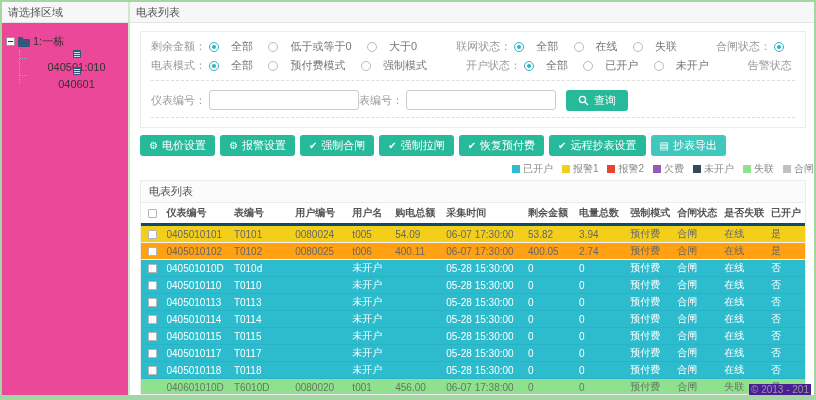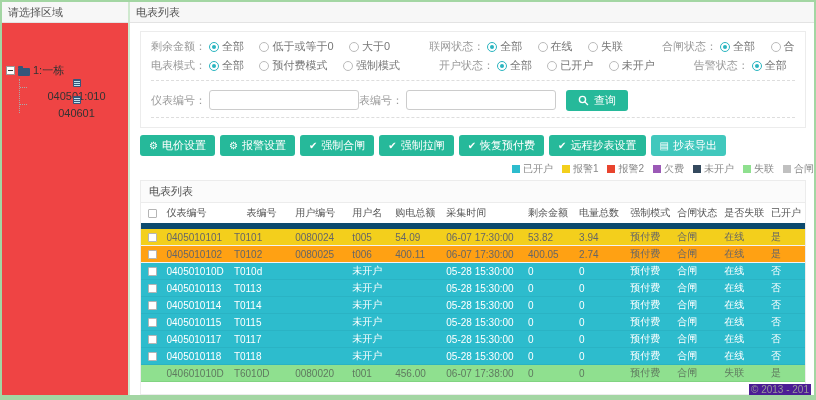--- a/index.html
+++ b/index.html
@@ -1,21 +1,21 @@
 <!DOCTYPE html>
 <html><head>
 <meta charset="utf-8">
 <style>
   * { margin:0; padding:0; box-sizing:border-box; }
   body { font-family:"Liberation Sans","DejaVu Sans",sans-serif; background:#eef7ee; }
   .page { position:relative; width:816px; height:400px; background:#fff;
           border:2px solid #a3d6a3; border-bottom-width:5px; display:flex; overflow:hidden; }
 
   
-  .sidebar { width:128px; min-width:128px; border-right:2px solid #cfe9cf; display:flex; flex-direction:column; background:#ef4444;gap:29px; }
+  .sidebar { width:128px; min-width:128px; border-right:2px solid #cfe9cf; display:flex; flex-direction:column; background:#ec4899; }
   .panel-header { height:21px; line-height:20px; background:#f7f7f7; border-bottom:1px solid #e3e3e3;
                   padding-left:6px; font-size:11px; color:#555; white-space:nowrap; overflow:hidden; }
   .tree { padding:10px 4px; font-size:11px; color:#333; }
   .tree-row { display:flex; align-items:center; gap:3px; height:17px; cursor:pointer; white-space:nowrap; }
   .expander { width:9px; height:9px; border:1px solid #999; background:#fff; position:relative; flex:0 0 9px; }
   .expander::after { content:""; position:absolute; left:1px; right:1px; top:3px; height:1px; background:#333; }
   .icon-folder { position:relative; width:12px; height:8px; background:#35567a; border-radius:1px; margin-top:2px; flex:0 0 12px; }
   .icon-folder::before { content:""; position:absolute; top:-2px; left:0; width:5px; height:2px; background:#35567a; border-radius:1px 1px 0 0; }
   .icon-leaf { position:relative; width:8px; height:10px; background:#35567a; border-radius:1px; flex:0 0 8px; }
   .icon-leaf::before { content:""; position:absolute; left:1px; right:1px; top:2px; height:1px; background:#bfe3ef;
@@ -26,21 +26,21 @@
 
   
   .main { flex:1; min-width:0; display:flex; flex-direction:column; position:relative; }
   .content { flex:1; padding:8px 8px 0 10px; display:flex; flex-direction:column; overflow:hidden; }
 
   
   .filter-box { border:1px solid #ececec; padding:5px 10px 2px; }
   .filter-row { display:flex; align-items:center; height:19px; white-space:nowrap; overflow:hidden; }
   .fgroup { display:flex; align-items:center; margin-right:28px; }
   .flabel { color:#9a9a9a; font-size:11px; margin-right:3px; }
-  .fopt { display:inline-flex; align-items:center; margin-right:11px; cursor:pointer; color:#777; font-size:11px; gap:3px; }
+  .fopt { display:inline-flex; align-items:center; margin-right:11px; cursor:pointer; color:#777; font-size:11px; gap:12px; }
   .radio { width:10px; height:10px; border-radius:50%; border:1px solid #bbb; background:#fff; position:relative; flex:0 0 10px; }
   .radio.checked { border-color:#2ab5c0; }
   .radio.checked::after { content:""; position:absolute; left:2px; top:2px; width:4px; height:4px; border-radius:50%; background:#2ab5c0; }
   .filter-sep { border-top:1px dashed #ddd; margin:5px 0 7px; }
   .search-row { display:flex; align-items:center; height:24px; }
   .tinput { width:150px; height:20px; border:1px solid #ccc; border-radius:3px; font-size:11px; padding:0 5px; color:#555; outline:none; }
   .btn-query { display:inline-flex; align-items:center; gap:5px; background:#26b99a; color:#fff; border:none;
                border-radius:3px; height:21px; padding:0 12px; font-size:11px; cursor:pointer; margin-left:10px; }
 
   
@@ -53,33 +53,33 @@
   
   .legend { display:flex; justify-content:flex-end; align-items:center; gap:9px; font-size:10px; color:#888;
             margin:1px -8px 4px 0; white-space:nowrap; overflow:hidden; }
   .legend-item { display:inline-flex; align-items:center; gap:3px; flex:0 0 auto; }
   .legend-swatch { width:8px; height:8px; display:inline-block; }
 
   
   .table-wrap { border:1px solid #ececec; flex:1; overflow:hidden; }
   .table-title { background:#fbfbfb; border-bottom:1px solid #ececec; padding:3px 8px; font-size:11px; color:#555; }
   table.meter-table { width:100%; border-collapse:collapse; table-layout:fixed; font-size:10px; color:#666; }
-  .meter-table th { font-weight:normal; color:#555; text-align:left; padding:3px; border-bottom:6px solid #0c4a6e;
+  .meter-table th { font-weight:bold; color:#555; text-align:left; padding:3px; border-bottom:3px solid #0c4a6e;
                     white-space:nowrap; overflow:hidden; }
   .meter-table td { padding:1px 3px; height:15px; border-bottom:1px solid #f3f3f3; white-space:nowrap; overflow:hidden; }
   .cb-col { text-align:center !important; }
   .cb { display:inline-block; width:9px; height:9px; border:1px solid #b5b5b5; background:#fff; border-radius:1px; vertical-align:middle; cursor:pointer; }
   tr.open  { background:#2dbccd; color:#fff; }
   tr.open td { border-bottom-color:#2ab3c4; }
   tr.alarm1 { background:#f3cf1c; color:#666; }
   tr.alarm2 { background:#ffa113; color:#666; }
   tr.lost   { background:#8fe08f; color:#5f7a5f; }
   tr.lost td { border-bottom-color:#82d482; }
   .meter-table th:nth-child(1){width:22px;} .meter-table th:nth-child(2){width:66px;}
-  .meter-table th:nth-child(3){width:60px;text-align:center;} .meter-table th:nth-child(4){width:56px;}
+  .meter-table th:nth-child(3){width:60px;} .meter-table th:nth-child(4){width:56px;}
   .meter-table th:nth-child(5){width:42px;} .meter-table th:nth-child(6){width:50px;}
   .meter-table th:nth-child(7){width:80px;} .meter-table th:nth-child(8){width:50px;}
   .meter-table th:nth-child(9){width:50px;} .meter-table th:nth-child(10){width:46px;}
   .meter-table th:nth-child(11){width:46px;} .meter-table th:nth-child(12){width:46px;}
   .meter-table th:nth-child(13){width:36px;}
 
   .footer { position:absolute; right:3px; bottom:0; font-size:10px; color:#999; background:#4c1d95; padding:0 2px; }
 </style>
 </head>
 <body>
@@ -469,20 +469,50 @@
                   <td>预付费</td>
 
                   <td>合闸</td>
 
                   <td>在线</td>
 
                   <td>否</td>
 
               </tr>
 
+              <tr class="open">
+                <td class="cb-col">
+                  <span class="cb"></span>
+                </td>
+
+                  <td>0405010110</td>
+
+                  <td>T0110</td>
+
+                  <td></td>
+
+                  <td>未开户</td>
+
+                  <td></td>
+
+                  <td>05-28 15:30:00</td>
+
+                  <td>0</td>
+
+                  <td>0</td>
+
+                  <td>预付费</td>
+
+                  <td>合闸</td>
+
+                  <td>在线</td>
+
+                  <td>否</td>
+
+              </tr>
 
               <tr class="open">
                 <td class="cb-col">
                   <span class="cb"></span>
                 </td>
 
                   <td>0405010113</td>
 
                   <td>T0113</td>
 

